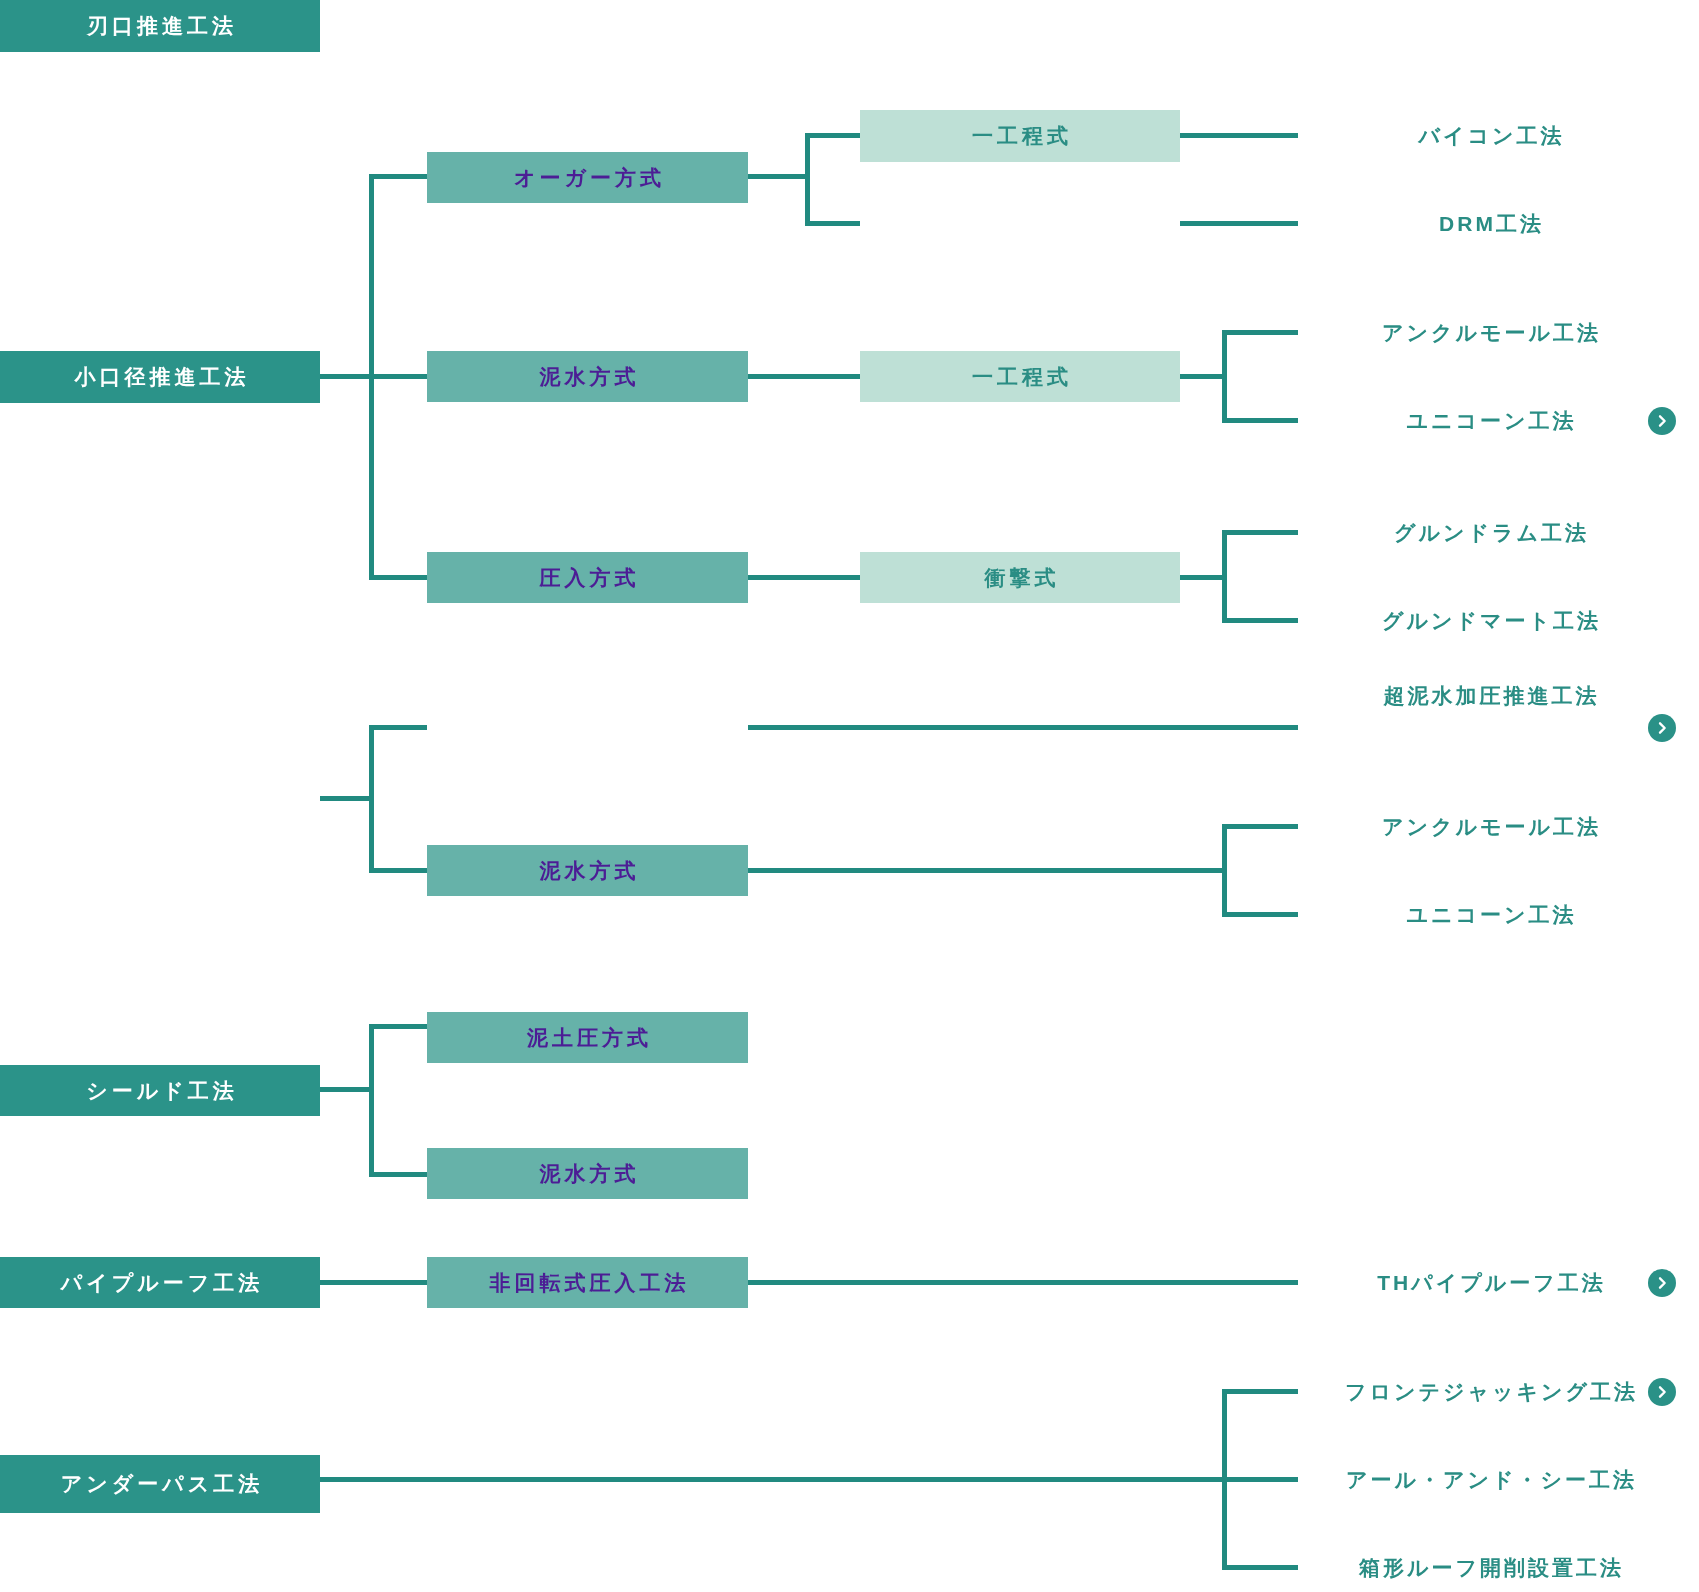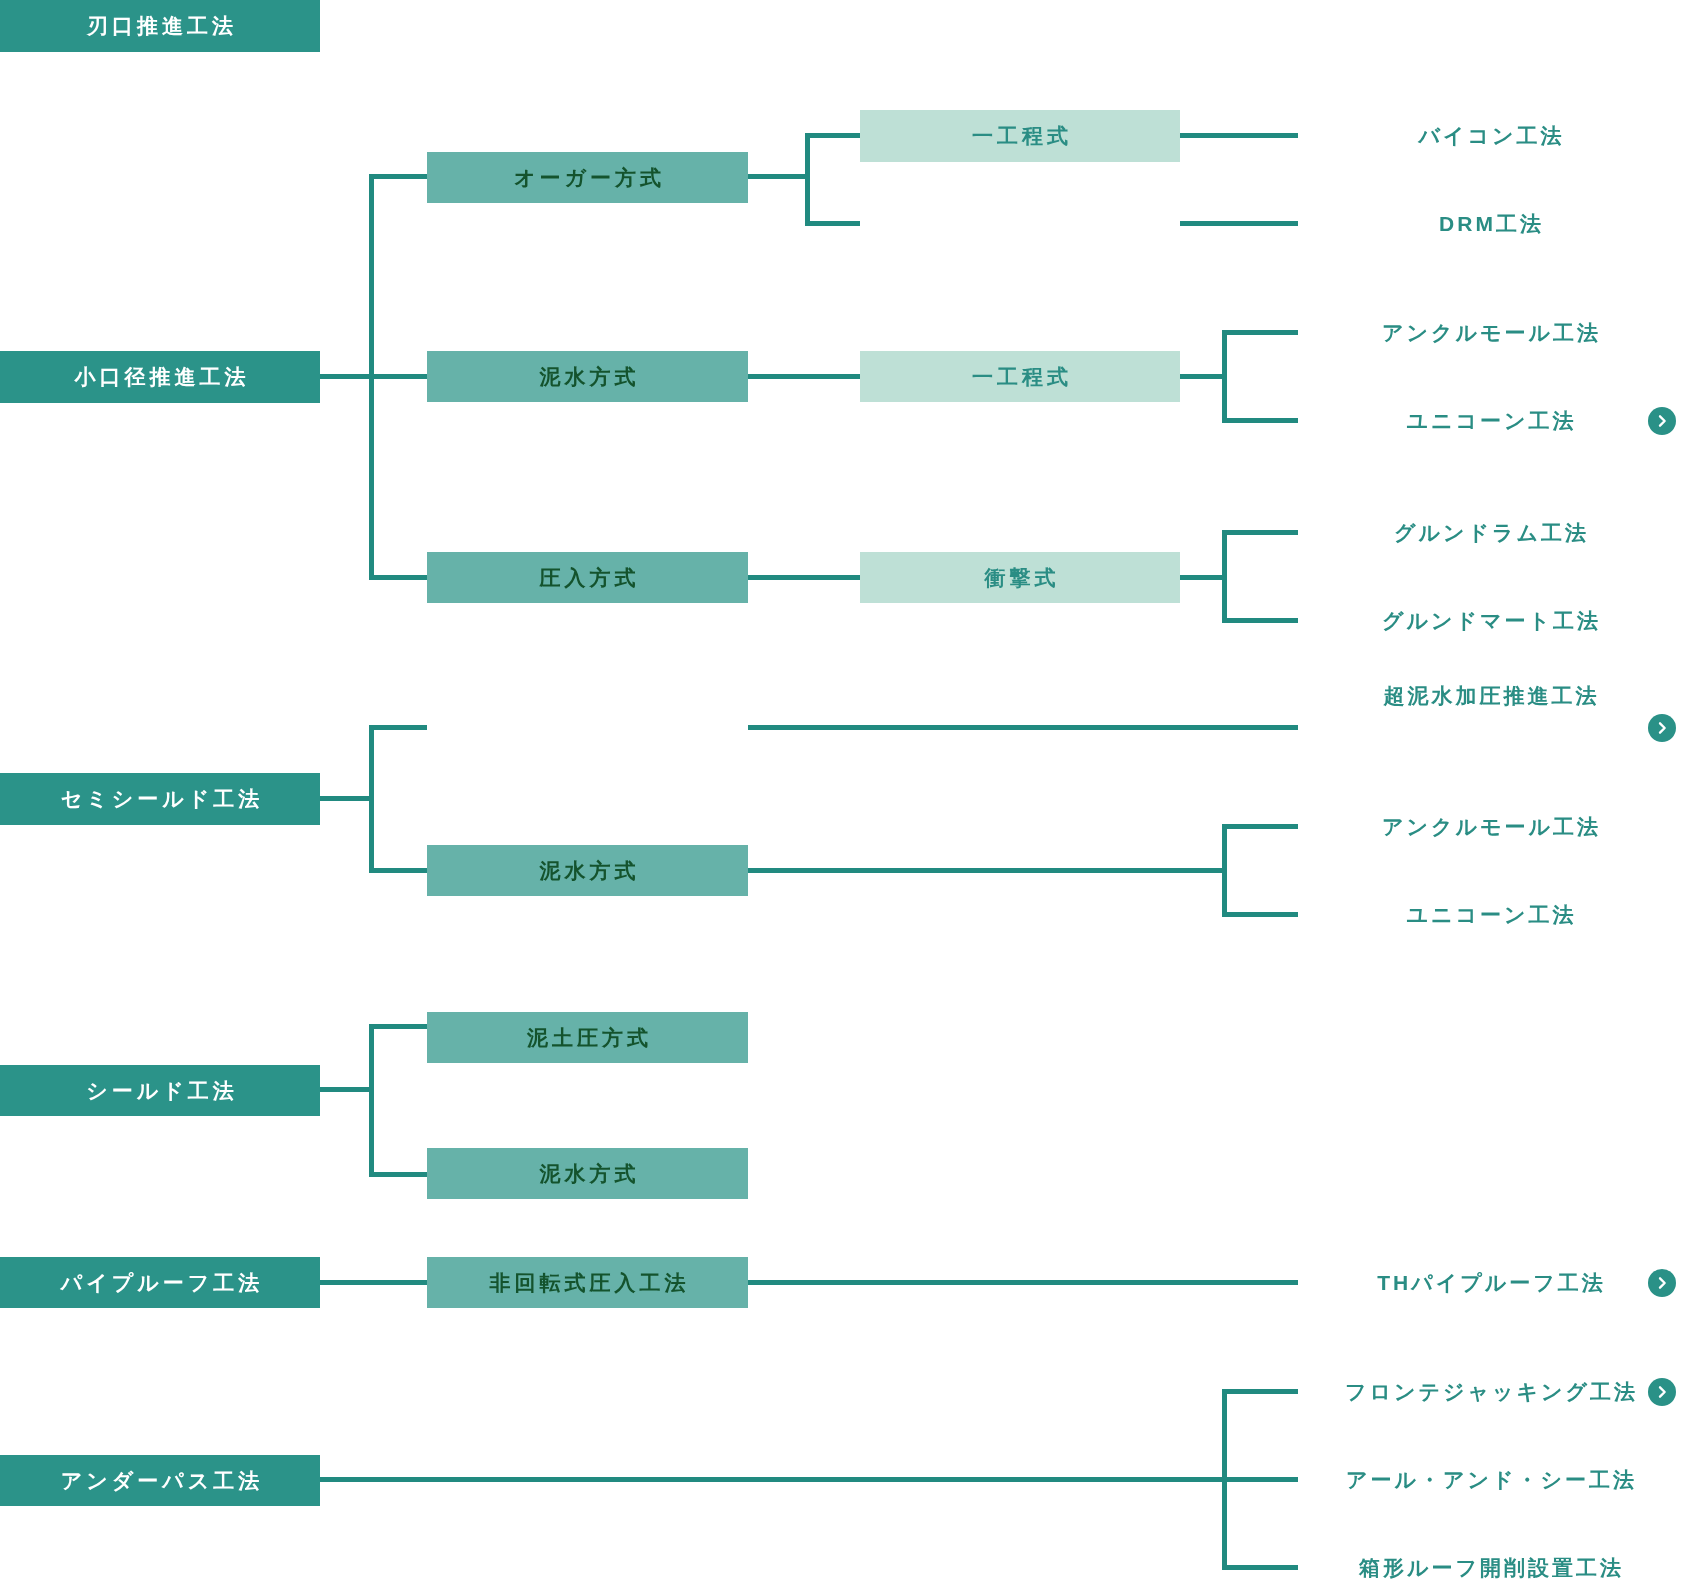--- a/index.html
+++ b/index.html
@@ -5,21 +5,21 @@
   html,body{margin:0;padding:0;background:#fff;}
   #canvas{
     position:relative;width:1699px;height:1592px;background:#fff;overflow:hidden;
     font-family:"Liberation Sans","DejaVu Sans",sans-serif;font-weight:bold;
   }
   .box{
     position:absolute;display:flex;align-items:center;justify-content:center;
     font-size:21px;letter-spacing:4px;text-indent:4px;white-space:nowrap;
   }
   .box.dark{left:0;width:320px;height:52px;background:#2b9389;color:#fff;}
-  .box.mid{left:427px;width:321px;height:51px;background:#66b2a9;color:#14532d;}
+  .box.mid{left:427px;width:321px;height:51px;background:#66b2a9;color:#4c1d95;}
   .box.light{left:860px;width:320px;height:52px;background:#bee0d6;color:#2a8d84;}
   .leaf{
     position:absolute;left:1324px;width:332px;height:32px;
     display:flex;align-items:center;justify-content:center;
     color:#2a8d84;font-size:21px;letter-spacing:3px;text-indent:3px;white-space:nowrap;
   }
   .hl{position:absolute;height:5px;background:#218a80;}
   .vl{position:absolute;width:5px;background:#218a80;}
   .arrow{
     position:absolute;width:28px;height:28px;border-radius:50%;
@@ -75,30 +75,27 @@
   <div class="vl" style="left:1222px;top:1389px;height:181px"></div>
   <div class="hl" style="left:1222px;top:1389px;width:76px"></div>
   <div class="hl" style="left:1222px;top:1565px;width:76px"></div>
 
   <div class="box dark" style="top:0px">
       <span>刃口推進工法</span>
     </div>
   <div class="box dark" style="top:351px">
       <span>小口径推進工法</span>
     </div>
-  <div class="box dark" style="top:773px">
-      <span>セミシールド工法</span>
-    </div>
   <div class="box dark" style="top:1065px;height:51px">
       <span>シールド工法</span>
     </div>
   <div class="box dark" style="top:1257px;height:51px">
       <span>パイプルーフ工法</span>
     </div>
-  <div class="box dark" style="top:1455px;height:51px">
+  <div class="box dark" style="top:1455px;height:58px">
       <span>アンダーパス工法</span>
     </div>
 
   <div class="box mid" style="top:152px">
       <span>オーガー方式</span>
     </div>
   <div class="box mid" style="top:351px">
       <span>泥水方式</span>
     </div>
   <div class="box mid" style="top:552px">

